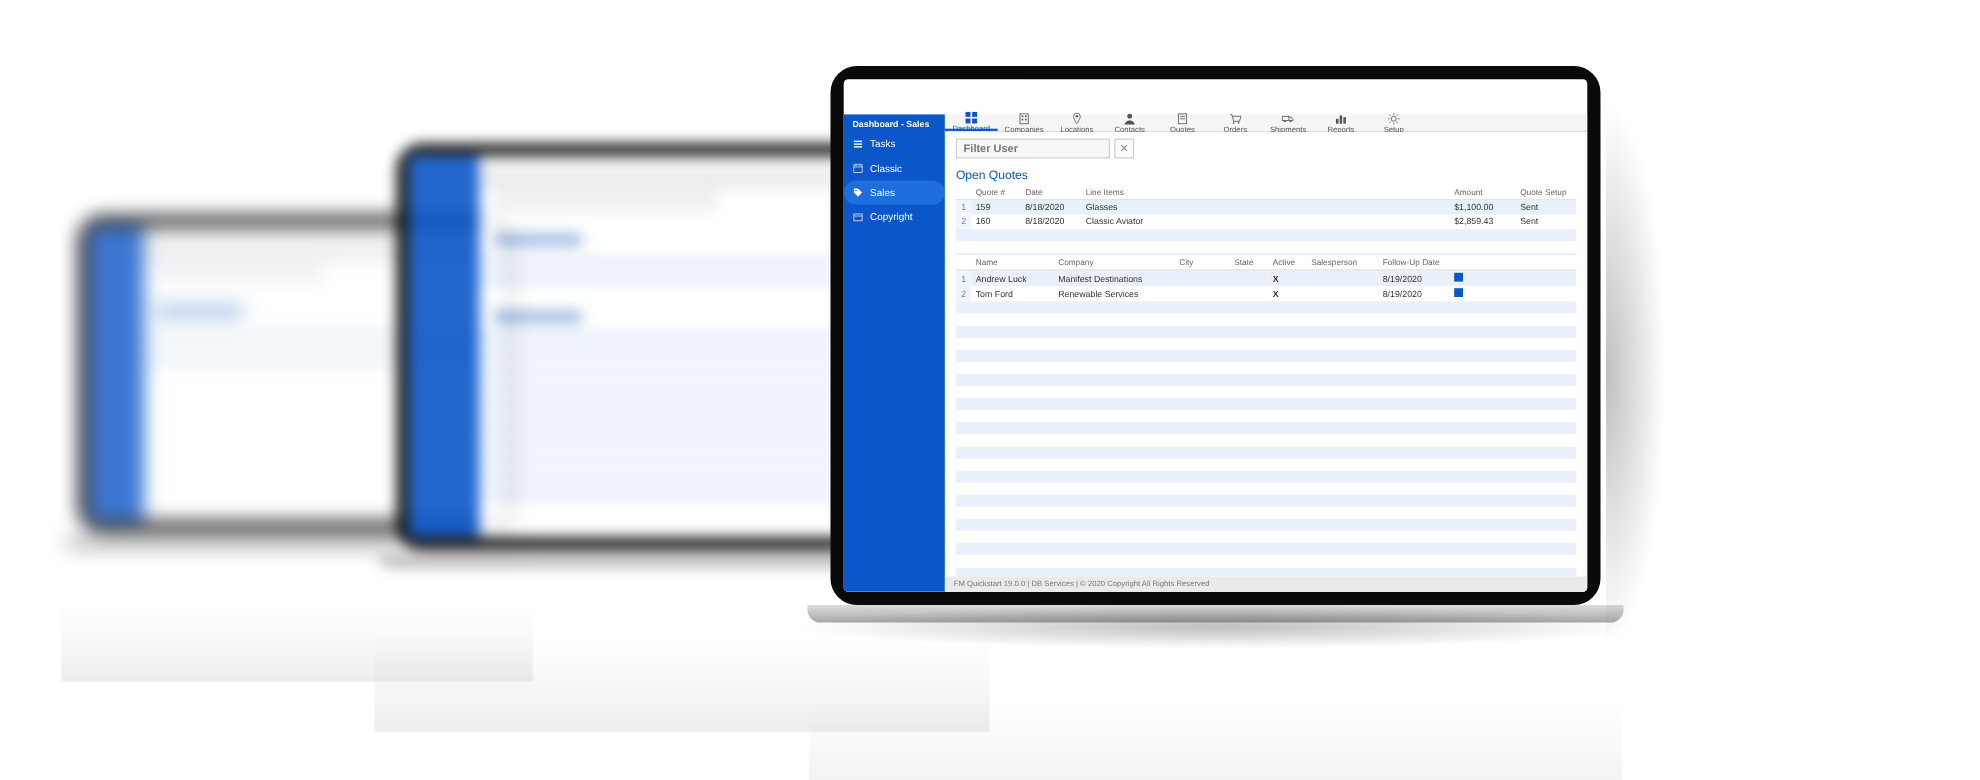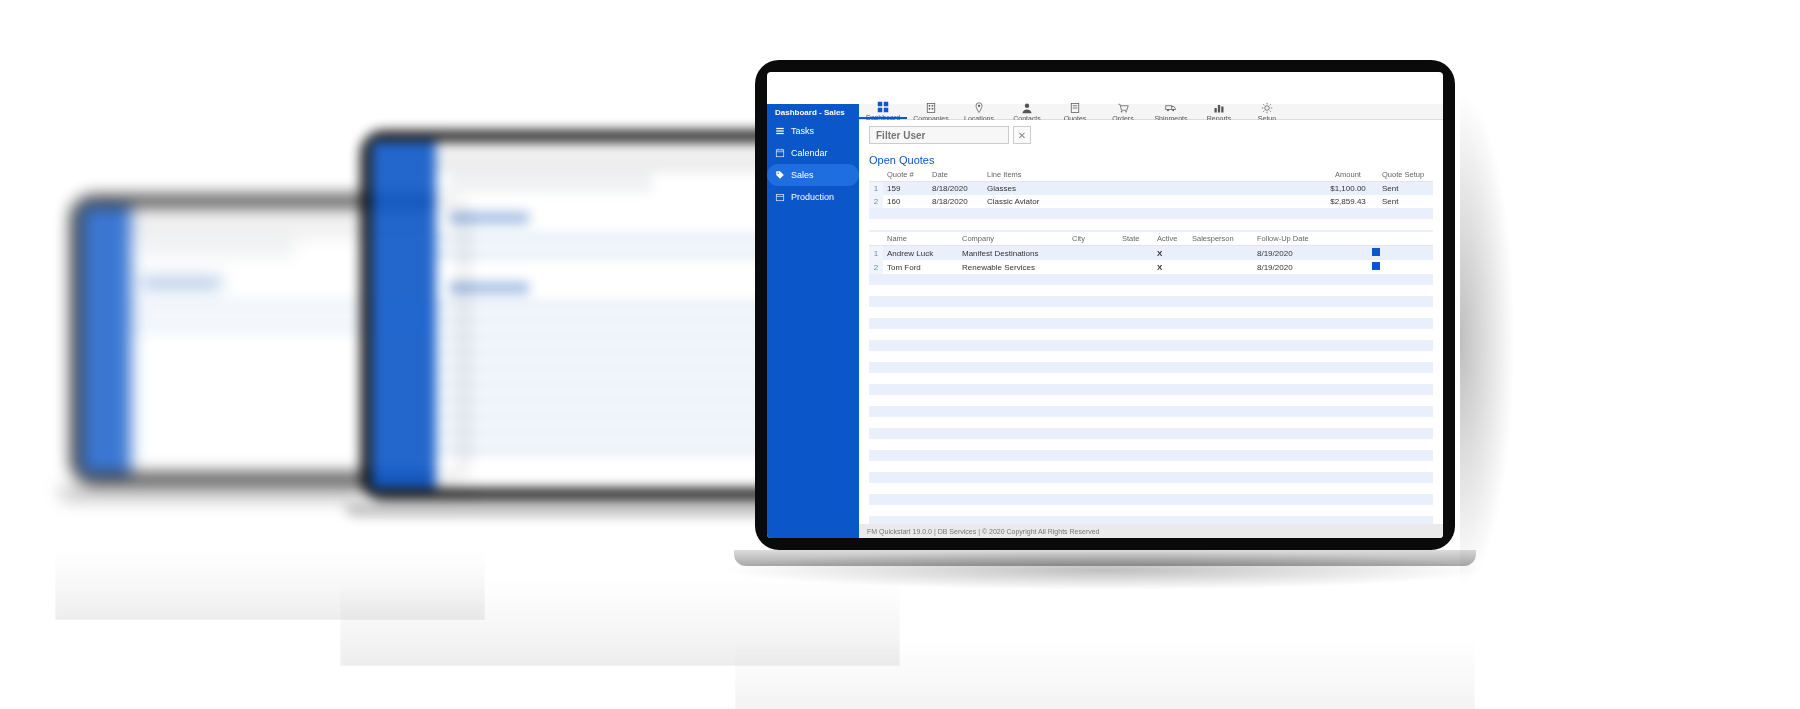--- a/index.html
+++ b/index.html
@@ -79,21 +79,21 @@
   .main { flex:1; background:#fff; display:flex; flex-direction:column; min-width:0; }
   .filter-bar { display:flex; align-items:center; gap:4px; padding:6px 10px 4px; }
   .filter-input { width:140px; height:18px; border:1px solid #ccc; background:#f7f7f7; color:#999; font-size:10px; font-weight:bold; padding:0 6px; }
   .filter-clear { width:18px; height:18px; border:1px solid #ccc; background:#fafafa; color:#888; display:flex; align-items:center; justify-content:center; cursor:pointer; font-size:10px; }
 
   .section { padding:0 10px; }
   .section-title { color:#0b56c8; font-size:11px; margin:6px 0 2px; }
   .grid { width:100%; border-collapse:collapse; table-layout:fixed; }
   .grid th { text-align:left; font-weight:normal; color:#666; font-size:7.5px; padding:2px 4px; border-bottom:1px solid #e4e4e4; }
   .grid td { font-size:8px; padding:2px 4px; white-space:nowrap; overflow:hidden; text-overflow:ellipsis; }
-  .grid td.num, .grid th.num { text-align:center; }
+  .grid td.num, .grid th.num { text-align:left; }
   .grid .row-idx { width:14px; text-align:center; background:#f0f4fb; color:#6a8bb4; }
   .grid tbody tr:nth-child(odd) td:not(.row-idx) { background:#e9f0fb; }
   .grid tbody tr:nth-child(even) td:not(.row-idx) { background:#fff; }
 
   .quotes-area, .prospects-area { position:relative; }
   .stripes { background: repeating-linear-gradient(#e9f0fb 0 11px, #fff 11px 22px); }
   .quotes-stripes { height:24px; }
 
   .prospects-fill { flex:1; background: repeating-linear-gradient(#e9f0fb 0 11px, #fff 11px 22px); margin:0 10px; min-height:0; }
 
@@ -238,35 +238,35 @@
                 </svg></span>
               <span>Tasks</span>
             </div>
             <div class="sidebar-item">
               <span class="ic" style="color:#fff"><svg viewBox="0 0 16 16" fill="none" stroke="currentColor">
                   <rect x="2" y="3" width="12" height="11"></rect>
                   <line x1="2" y1="6" x2="14" y2="6"></line>
                   <line x1="5" y1="1" x2="5" y2="4"></line>
                   <line x1="11" y1="1" x2="11" y2="4"></line>
                 </svg></span>
-              <span>Calendar</span>
+              <span>Classic</span>
             </div>
             <div class="sidebar-item active">
               <span class="ic" style="color:#fff"><svg viewBox="0 0 16 16" fill="currentColor">
                   <path d="M2 2h6l6 6-6 6-6-6z"></path>
                   <circle cx="5" cy="5" r="1" fill="#0b56c8"></circle>
                 </svg></span>
               <span>Sales</span>
             </div>
             <div class="sidebar-item">
               <span class="ic" style="color:#fff"><svg viewBox="0 0 16 16" fill="none" stroke="currentColor">
                   <rect x="2" y="4" width="12" height="10"></rect>
                   <line x1="2" y1="7" x2="14" y2="7"></line>
                 </svg></span>
-              <span>Production</span>
+              <span>Copyright</span>
             </div>
           </div>
 
         <div class="main">
 
           <div class="filter-bar">
             <input class="filter-input" placeholder="Filter User" style="">
             <div class="filter-clear">
               <span>✕</span>
             </div>

